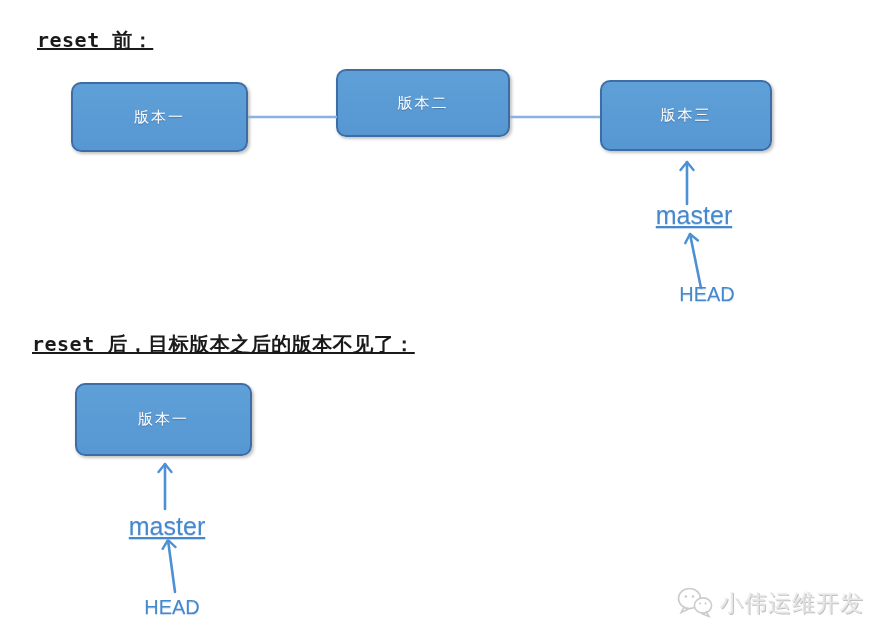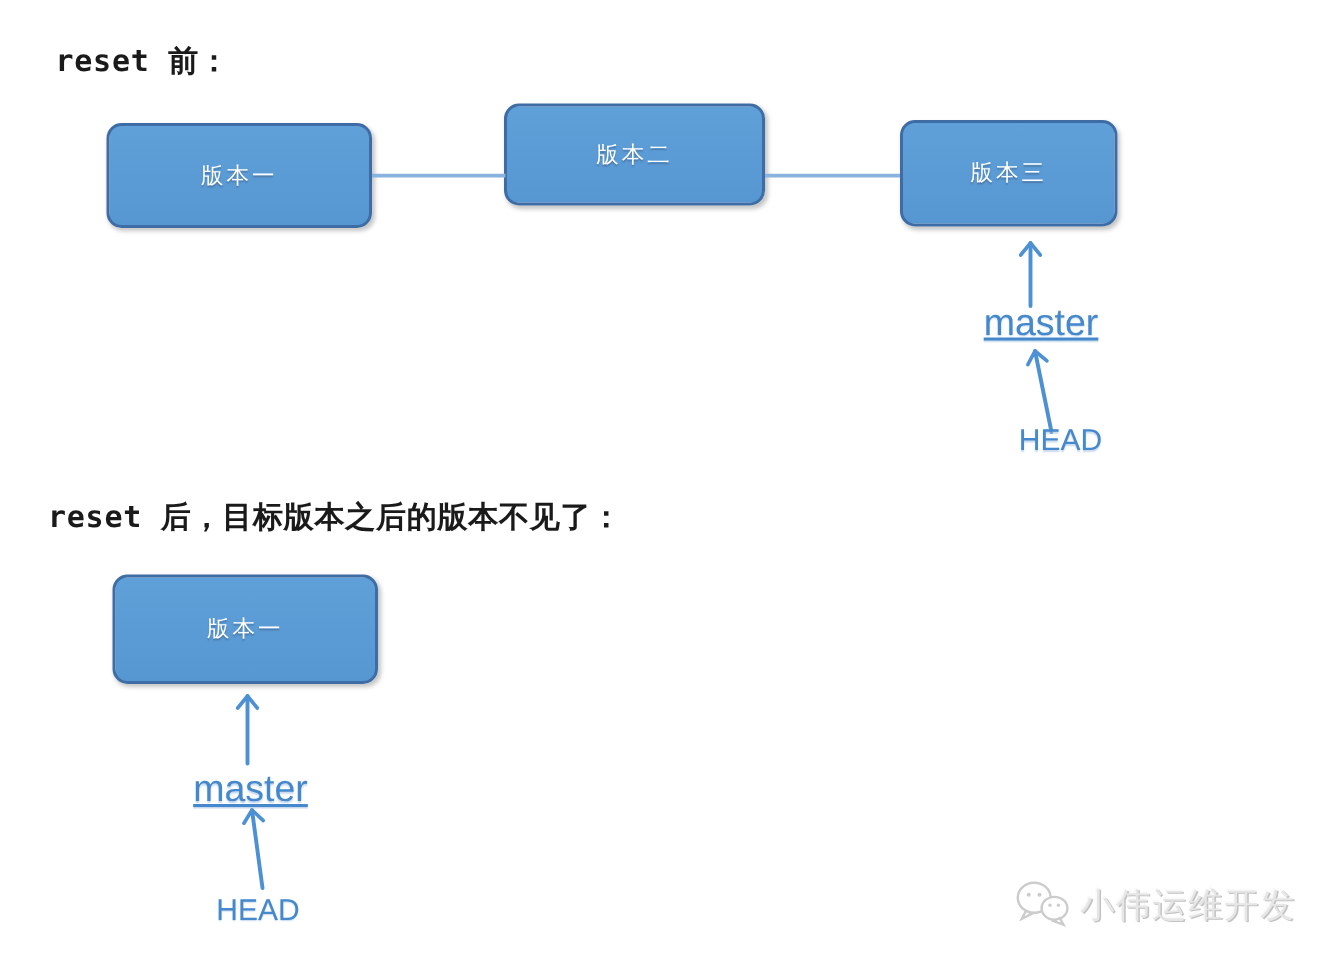--- a/index.html
+++ b/index.html
@@ -11,20 +11,21 @@
     font-family:"Liberation Sans","DejaVu Sans",sans-serif;
   }
   .title{
     position:absolute;
     font-family:"DejaVu Sans Mono","Liberation Mono",monospace;
     font-weight:700;
     font-size:20px;
     color:var(--title-text,#1a1a1a);
     letter-spacing:0.5px;
     white-space:nowrap;
+    text-decoration:underline;
   }
   .t1{left:37px;top:27px;}
   .t2{left:32px;top:331px;}
 
   .vbox{
     position:absolute;
     background:linear-gradient(180deg, #60a0d8 0%, var(--box-fill,#5b9bd5) 55%, #5697d2 100%);
     border:2.5px solid var(--box-border,#3e6da5);
     border-radius:10px;
     box-shadow:1.5px 2px 3px rgba(110,110,110,0.4);
@@ -33,21 +34,21 @@
   }
   .vbox span{
     color:var(--box-text,#ffffff);
     font-size:15px;
     letter-spacing:2px;
     text-shadow:0 1px 1px rgba(60,90,130,0.55);
     white-space:nowrap;
   }
   .b1{left:71px;top:82px;width:177px;height:70px;}
   .b2{left:336px;top:69px;width:174px;height:68px;}
-  .b3{left:600px;top:80px;width:145px;height:71px;}
+  .b3{left:600px;top:80px;width:172px;height:71px;}
   .b4{left:75px;top:383px;width:177px;height:73px;}
 
   .overlay{position:absolute;left:0;top:0;width:885px;height:642px;pointer-events:none;}
   .conn{stroke:var(--connector,#8ab2df);stroke-width:2.5;}
   .arrowline{stroke:var(--arrow,#4e90d4);stroke-width:2.6;stroke-linecap:round;fill:none;}
   .arrowhead-path{stroke:var(--arrow,#4e90d4);stroke-width:2.4;fill:none;stroke-linecap:round;stroke-linejoin:round;}
 
   .ptr{
     position:absolute;
     color:var(--pointer-text,#4688cc);

